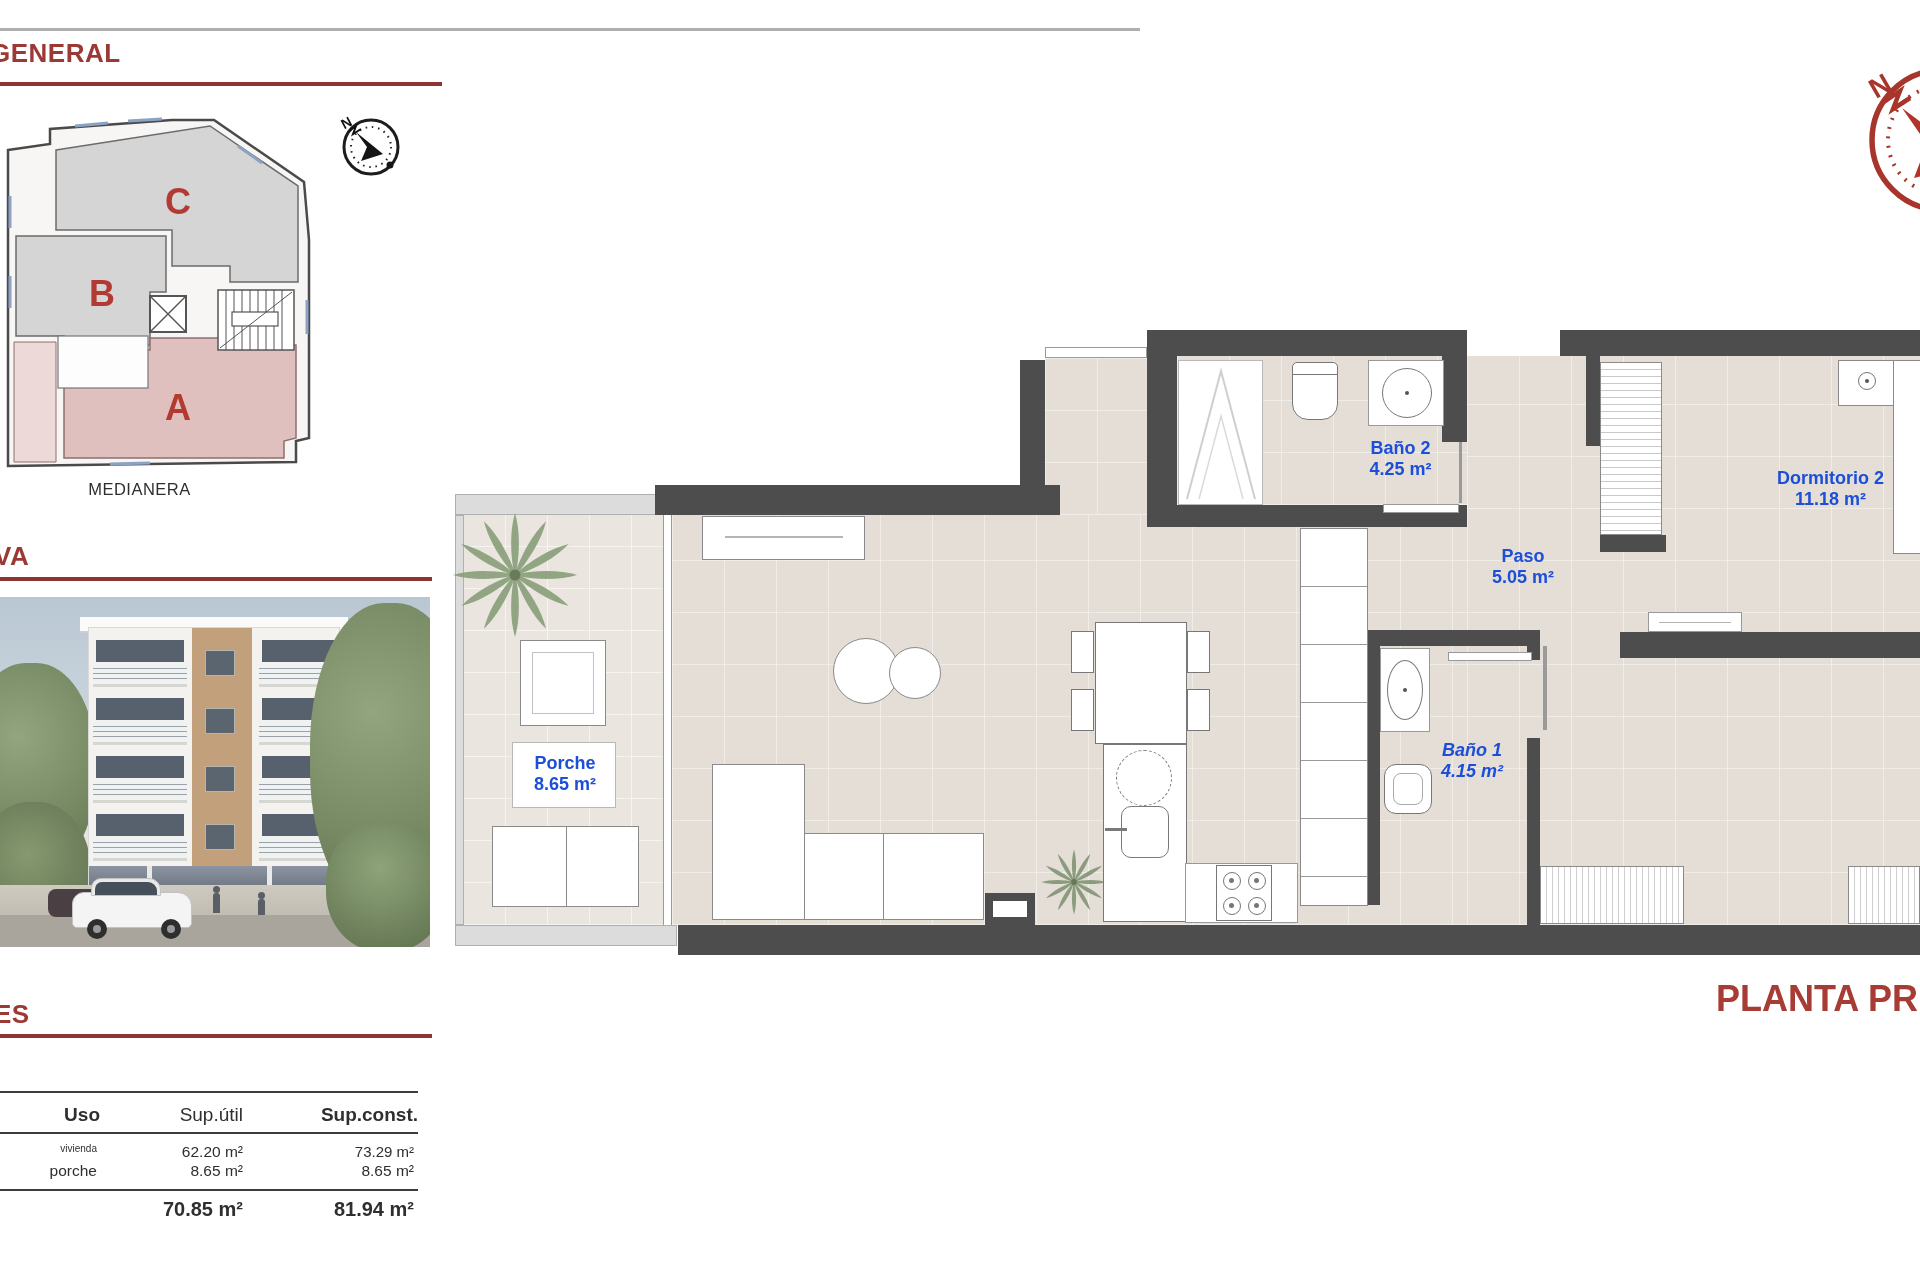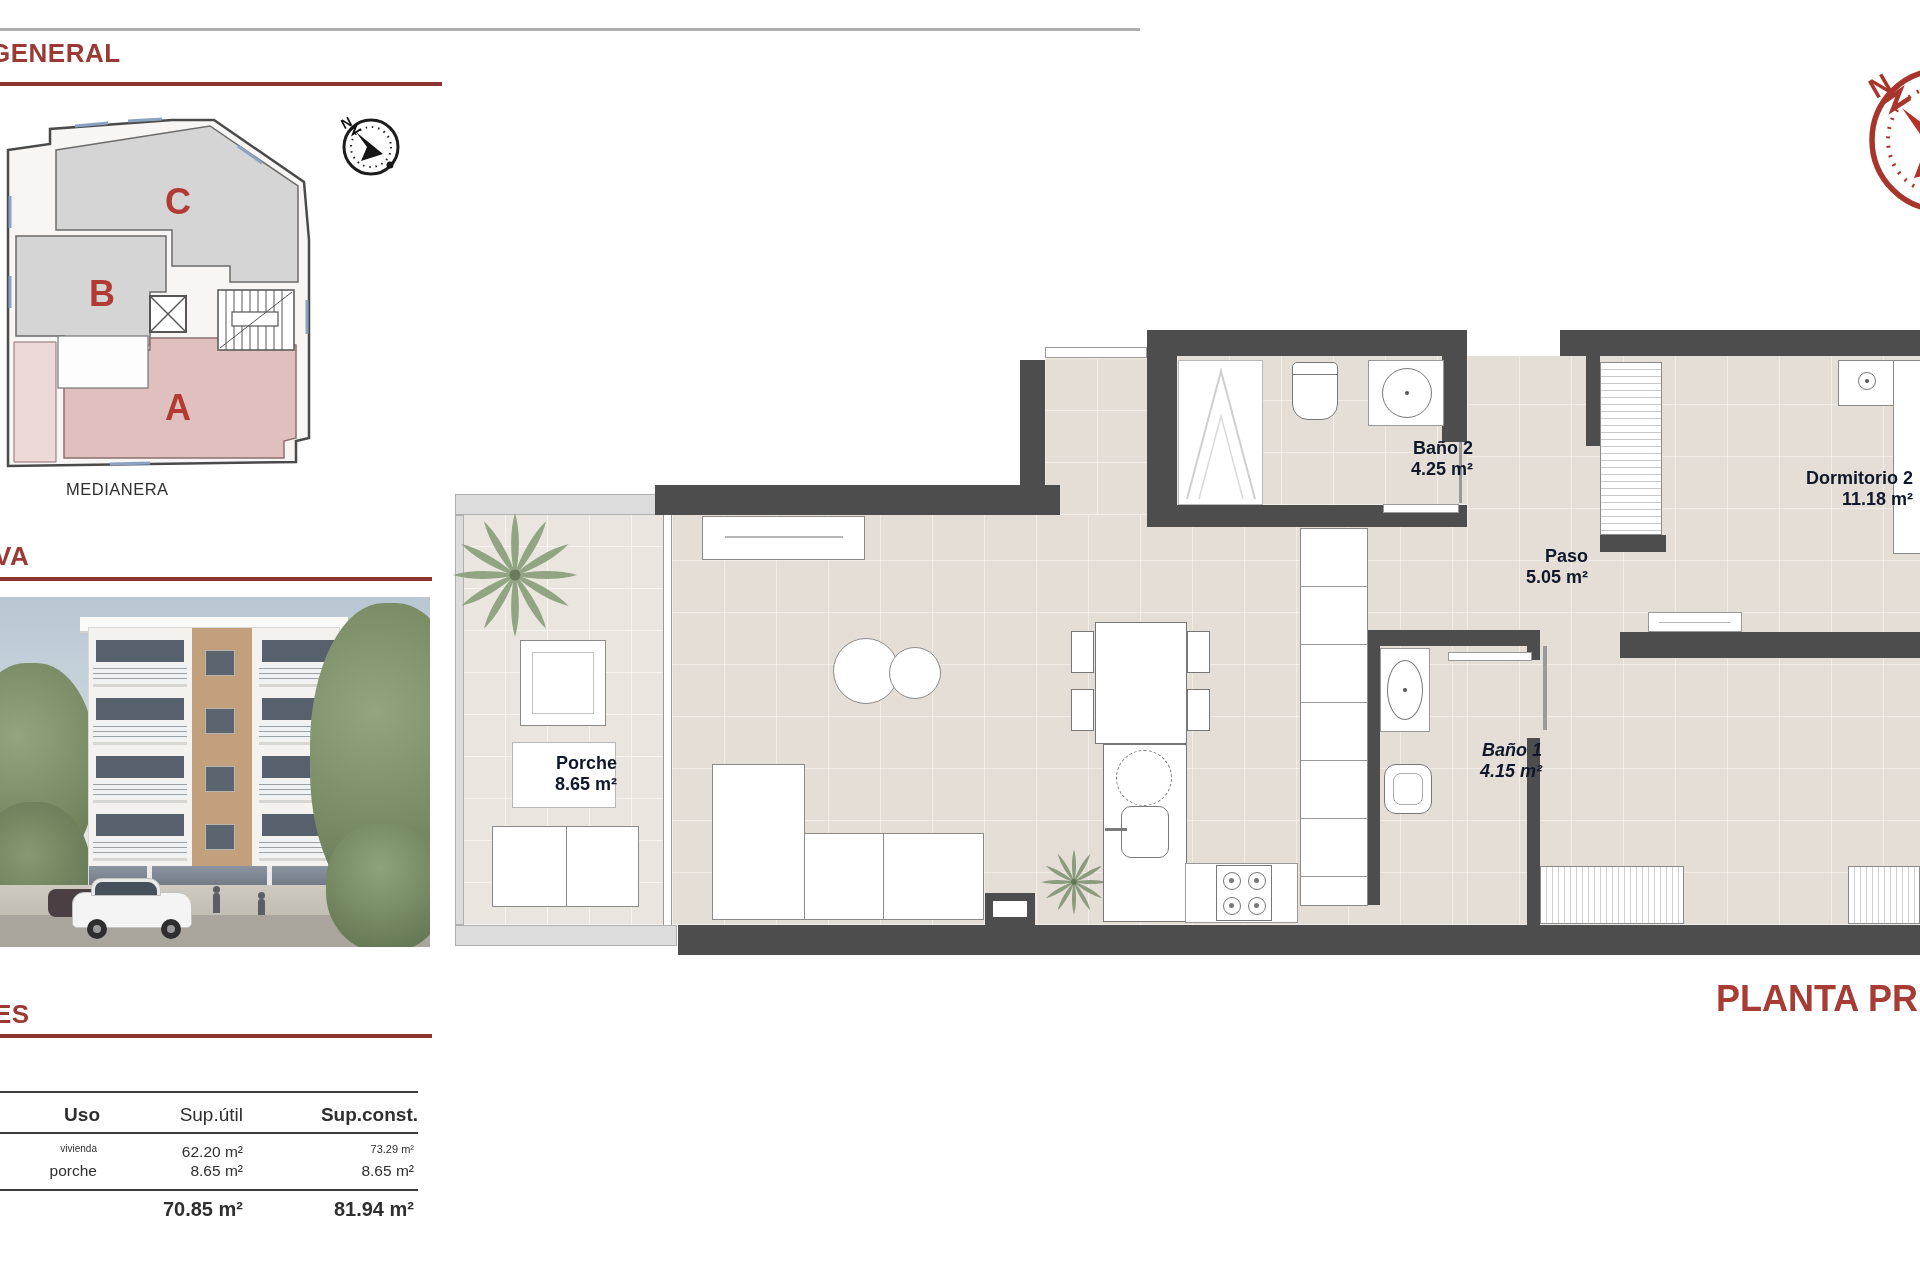--- a/index.html
+++ b/index.html
@@ -16,21 +16,21 @@
                          repeating-linear-gradient(90deg,rgba(255,255,255,.45) 0 1px,transparent 1px 52px);}
   .ptile{position:absolute;background-color:#eae6df;
         background-image:repeating-linear-gradient(0deg,rgba(255,255,255,.55) 0 1px,transparent 1px 42px),
                          repeating-linear-gradient(90deg,rgba(255,255,255,.55) 0 1px,transparent 1px 42px);}
   .wall{position:absolute;background:#4d4d4d;}
   .lw{position:absolute;background:#dcdcdc;border:1px solid #b0b0b0;box-sizing:border-box;}
   .glass{position:absolute;background:#fff;border-left:1px solid #9a9a9a;border-right:1px solid #9a9a9a;box-sizing:border-box;}
   .furn{position:absolute;background:#fff;border:1px solid #8a8a8a;box-sizing:border-box;}
   .furnlight{position:absolute;background:#fff;border:1px solid #b8b8b8;box-sizing:border-box;}
   .leaf{position:absolute;background:#9a9a9a;}
-  .lbl{position:absolute;text-align:right;color:#0f172a;font-size:18px;line-height:21px;font-weight:600;}
+  .lbl{position:absolute;text-align:center;color:#1d4ed8;font-size:18px;line-height:21px;font-weight:600;}
   .lbl .area{font-weight:bold;}
   .oval{position:absolute;border:1.5px solid #777;border-radius:50%;box-sizing:border-box;background:#fff;}
   .dot{position:absolute;width:4px;height:4px;background:#555;border-radius:50%;}
   .burner{position:absolute;width:18px;height:18px;border:1.5px solid #777;border-radius:50%;box-sizing:border-box;}
   .burner span{position:absolute;left:5px;top:5px;width:5px;height:5px;background:#777;border-radius:50%;}
   .stripesH{background-image:repeating-linear-gradient(180deg,#fff 0 6px,#c9c9c9 6px 7px);}
   .stripesV{background-image:repeating-linear-gradient(90deg,#fff 0 5px,#cfcfcf 5px 6px);}
   .dashcab{background-image:repeating-linear-gradient(180deg,transparent 0 57px,#9a9a9a 57px 58px);}
   .plantitle{position:absolute;font-size:36px;font-weight:600;color:#a63c34;white-space:nowrap;}
   
@@ -130,21 +130,21 @@
 
   <svg class="abs" style="left:334px;top:110px;width:72px;height:72px;" viewBox="0 0 72 72">
     <circle cx="37" cy="37" r="27" fill="none" stroke="#1d1d1d" stroke-width="3"></circle>
     <circle cx="37" cy="37" r="20" fill="none" stroke="#222" stroke-width="2" stroke-dasharray="1.5 4.8"></circle>
     <polygon points="22,22 49,44 27,51 33,37" fill="#151515"></polygon>
     <text x="8" y="18" font-size="14" font-weight="bold" fill="#111" transform="rotate(-28 12 14)">N</text>
     <path d="M 15,21 l 7,-5 l -3,8 l 8,-5" fill="none" stroke="#111" stroke-width="2"></path>
     <circle cx="56" cy="55" r="3.5" fill="#161616"></circle>
   </svg>
 
-  <div class="abs" style="left:66px;top:480px;width:215px;text-align:left;font-size:16.5px;color:#2e2e2e;letter-spacing:.5px;">MEDIANERA</div>
+  <div class="abs" style="left:32px;top:480px;width:215px;text-align:center;font-size:16.5px;color:#2e2e2e;letter-spacing:.5px;">MEDIANERA</div>
 
   <div class="heading" style="left:-6px;top:541px;">VA</div>
   <div class="rule" style="left:-20px;top:577px;width:452px;"></div>
 
   <div class="render">
     <div class="treeblob" style="left:-34px;top:66px;width:130px;height:210px;"></div>
     <div class="treeblob" style="left:-24px;top:205px;width:115px;height:150px;background:radial-gradient(circle at 45% 35%,#86996f,#5f7050 78%);"></div>
     <div class="roofslab"></div>
     <div class="bld">
       <div class="tanstrip"></div>
@@ -223,21 +223,21 @@
   <div class="thinline" style="left:0;top:1091px;width:418px;"></div>
   <div class="thinline" style="left:0;top:1132px;width:418px;"></div>
   <div class="thinline" style="left:0;top:1189px;width:418px;"></div>
 
   <div class="cellr" style="left:20px;top:1104px;width:80px;font-size:19px;font-weight:bold;">Uso</div>
   <div class="cellr" style="left:143px;top:1104px;width:100px;font-size:19px;font-weight:normal;">Sup.útil</div>
   <div class="cellr" style="left:288px;top:1104px;width:130px;font-size:19px;font-weight:bold;">Sup.const.</div>
 
   <div class="cellr" style="left:17px;top:1143px;width:80px;font-size:10px;">vivienda</div>
   <div class="cellr" style="left:163px;top:1143px;width:80px;font-size:15.5px;">62.20 m²</div>
-  <div class="cellr" style="left:334px;top:1143px;width:80px;font-size:11px;">73.29 m²</div>
+  <div class="cellr" style="left:334px;top:1143px;width:80px;font-size:15px;">73.29 m²</div>
 
   <div class="cellr" style="left:17px;top:1162px;width:80px;font-size:15.5px;">porche</div>
   <div class="cellr" style="left:163px;top:1162px;width:80px;font-size:15.5px;">8.65 m²</div>
   <div class="cellr" style="left:334px;top:1162px;width:80px;font-size:15.5px;">8.65 m²</div>
 
   <div class="cellr" style="left:153px;top:1198px;width:90px;font-size:20px;font-weight:bold;">70.85 m²</div>
   <div class="cellr" style="left:324px;top:1198px;width:90px;font-size:20px;font-weight:bold;">81.94 m²</div>
 
   <div class="ptile" style="left:463px;top:515px;width:202px;height:410px;"></div>
   <div class="tile" style="left:672px;top:515px;width:795px;height:410px;"></div>

